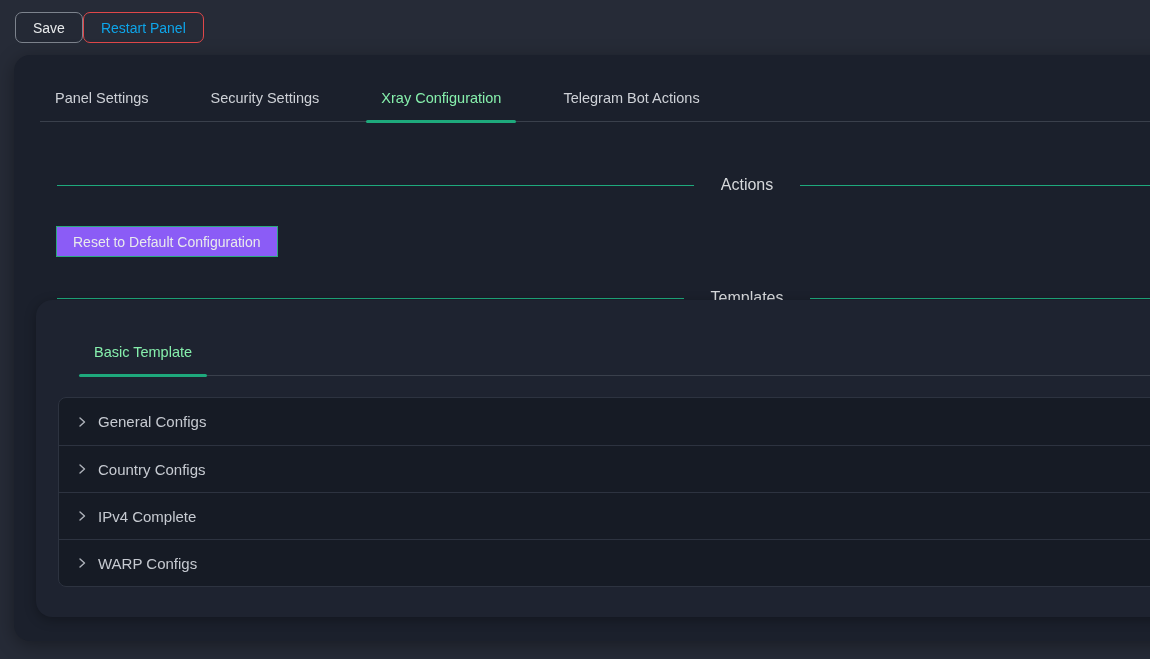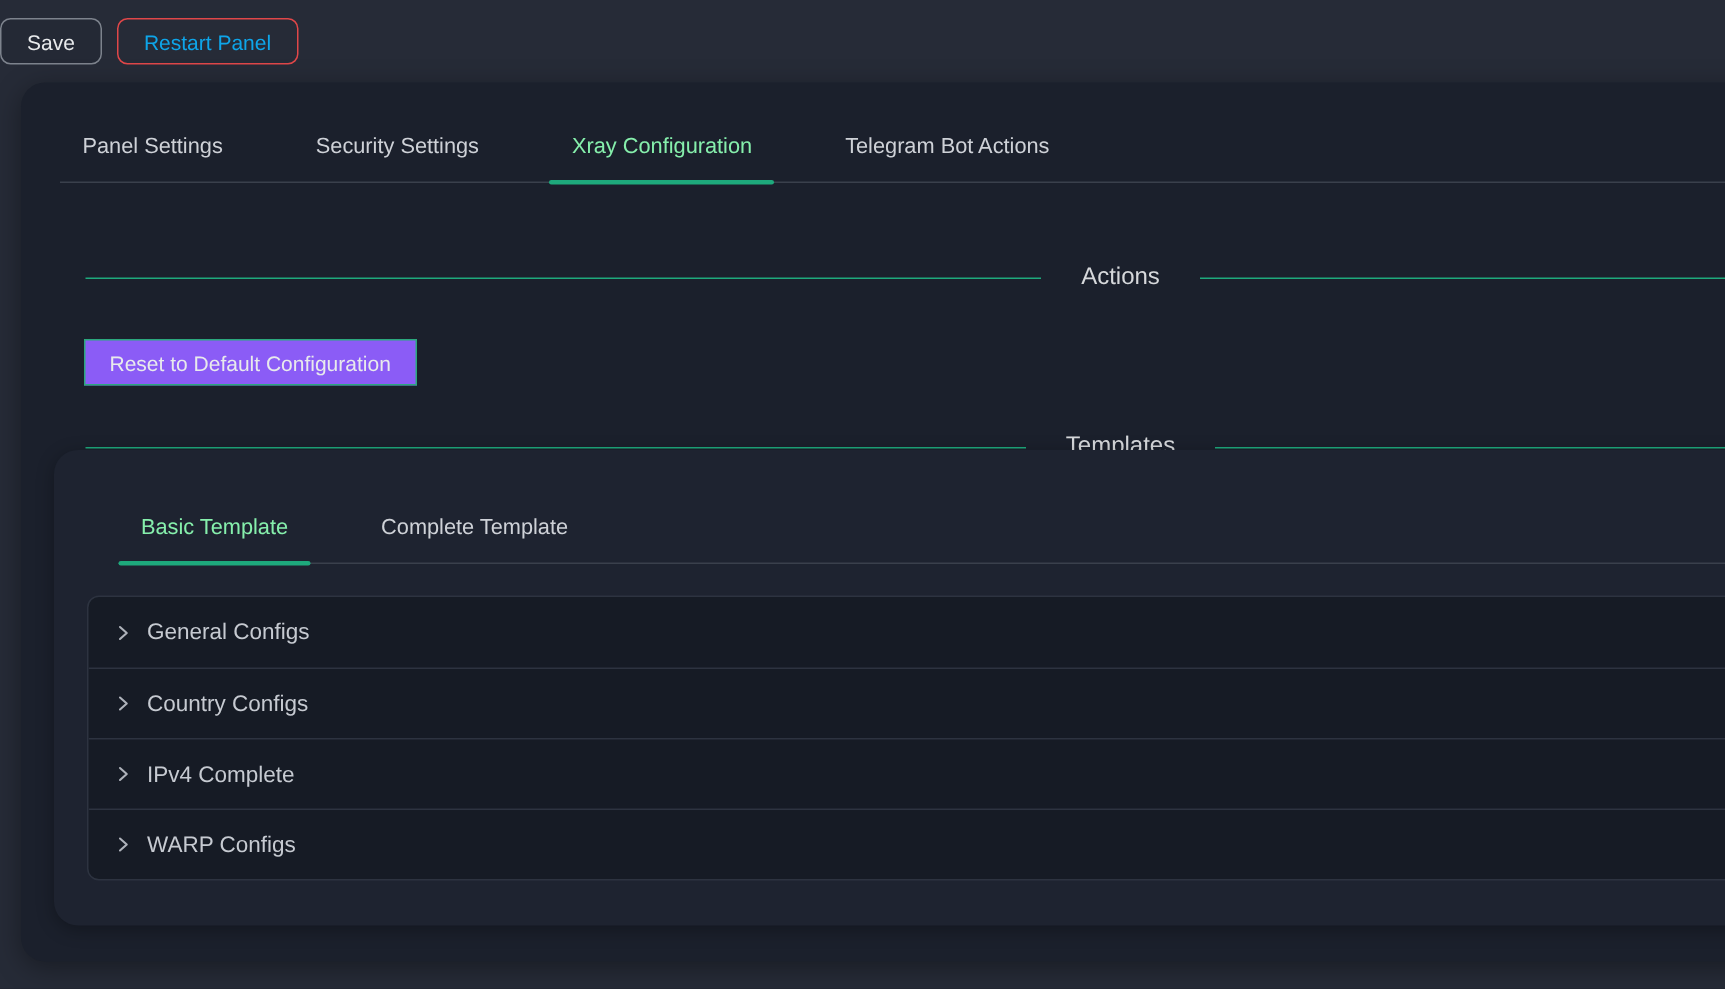--- a/index.html
+++ b/index.html
@@ -8,21 +8,21 @@
     overflow: hidden;
     background: #262b37;
     font-family: "Liberation Sans", "DejaVu Sans", sans-serif;
     color: #e4e6e9;
     position: relative;
   }
 
   
   .topbar {
     position: absolute; left: 0; top: 0; right: 0; height: 55px;
-    display: flex; align-items: center; gap: 10px; 
+    display: flex; align-items: center; padding-left: 15px;
   }
   .btn {
     height: 31px; border-radius: 7px; font-size: 14px;
     display: inline-flex; align-items: center; justify-content: center;
     padding: 0 17px; cursor: pointer; background: transparent;
     font-family: inherit;
   }
   .btn-save {
     border: 1px solid #7d838d; color: #e8eaec; background: #242935;
   }
@@ -132,21 +132,20 @@
   <div class="divider divider-templates">
     <span class="line"></span>
     <span class="divider-text">Templates</span>
     <span class="line"></span>
   </div>
 
   <div class="inner-card">
 
     <div class="tabs tabs-inner">
       <div class="tab active">Basic Template</div>
-      <div class="tab">Complete Template</div>
     </div>
 
     <div class="accordion">
 
       <div class="acc-row">
         <span class="acc-chevron">
           <svg width="12" height="12" viewBox="0 0 12 12" fill="none">
             <path d="M4 2 L8.5 6 L4 10" stroke="currentColor" stroke-width="1.4" stroke-linecap="round" stroke-linejoin="round"></path>
           </svg>
         </span>

